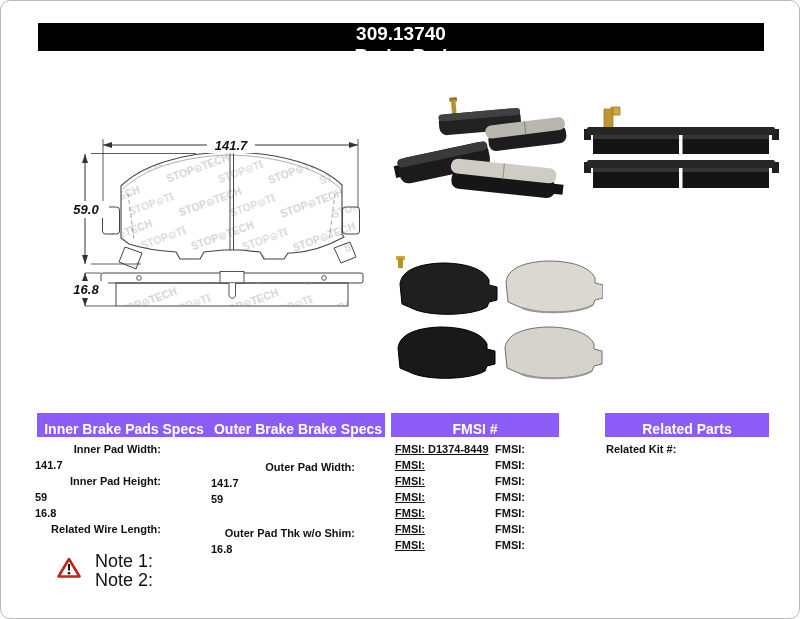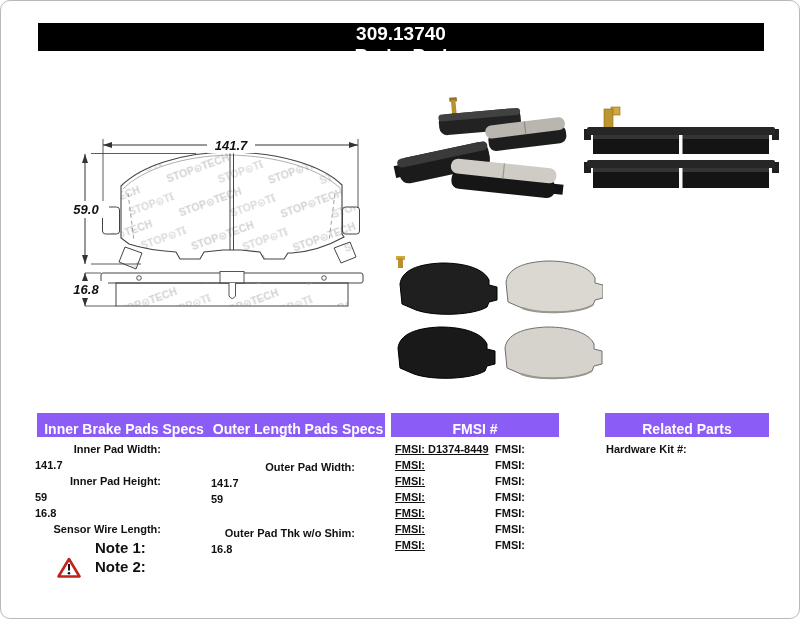--- a/index.html
+++ b/index.html
@@ -26,21 +26,21 @@
   .col-inner{left:30px;top:440px;width:176px;}
   .col-outer{left:206px;top:440px;width:192px;}
   .spec-row{display:flex;flex-direction:column;}
   .col-inner .spec-lbl{width:130px;text-align:right;flex:none;}
   .col-outer .spec-lbl{width:148px;text-align:right;flex:none;margin-top:18px;}
   .spec-val{padding-left:4px;}
   .col-fmsi1{left:394px;top:440px;width:100px;text-decoration:underline;}
   .col-fmsi2{left:494px;top:440px;width:100px;}
   .col-related{left:605px;top:440px;width:165px;}
 
-  .notes{position:absolute;left:94px;top:537px;font-size:15px;font-weight:bold;line-height:19px;}
+  .notes{position:absolute;left:94px;top:551px;font-size:18px;font-weight:normal;line-height:19px;}
   .warn{position:absolute;left:56px;top:556px;}
 </style>
 </head>
 <body>
 
 <div class="page">
 
   <div class="header-bar">
     <span>309.13740</span>
     <span>Brake Pad</span>
@@ -165,21 +165,21 @@
       <path d="M26,50 C46,57 84,55 97,47" fill="none" stroke="#9a978f" stroke-width="2"></path>
     </g>
     <g transform="translate(107,70)">
       <use href="#p3pad" fill="#d6d3cc" stroke="#6e6e6e" stroke-width="1"></use>
       <path d="M26,50 C46,57 84,55 97,47" fill="none" stroke="#9a978f" stroke-width="2"></path>
     </g>
   </svg>
 
   <div class="th th-specs">
     <div class="half">Inner Brake Pads Specs</div>
-    <div class="half">Outer Length Pads Specs</div>
+    <div class="half">Outer Brake Brake Specs</div>
   </div>
   <div class="th th-fmsi">
     <span>FMSI #</span>
   </div>
   <div class="th th-related">
     <span>Related Parts</span>
   </div>
 
   <div class="col col-inner">
     <div class="spec-row">
@@ -187,21 +187,21 @@
       <span class="spec-val">141.7</span>
     </div>
     <div class="spec-row">
       <span class="spec-lbl">Inner Pad Height:</span>
       <span class="spec-val">59</span>
     </div>
     <div class="spec-row">
       <span class="spec-val">16.8</span>
     </div>
     <div class="spec-row">
-      <span class="spec-lbl">Sensor Wire Length:</span>
+      <span class="spec-lbl">Related Wire Length:</span>
       <span class="spec-val"></span>
     </div>
   </div>
 
   <div class="col col-outer">
     <div class="spec-row">
       <span class="spec-lbl">Outer Pad Width:</span>
       <span class="spec-val">141.7</span>
     </div>
     <div class="spec-row">
@@ -227,21 +227,21 @@
     <div>FMSI:</div>
     <div>FMSI:</div>
     <div>FMSI:</div>
     <div>FMSI:</div>
     <div>FMSI:</div>
     <div>FMSI:</div>
   </div>
 
   <div class="col col-related">
     <div class="spec-row">
-      <span>Hardware Kit #:</span>
+      <span>Related Kit #:</span>
       <span class="spec-val"></span>
     </div>
   </div>
 
   <svg class="warn" width="24" height="22" viewBox="0 0 24 22">
     <path d="M12,2 L22.5,19.5 L1.5,19.5 Z" fill="#fff" stroke="#c0241a" stroke-width="2.6" stroke-linejoin="round"></path>
     <rect x="11" y="7" width="2" height="6.5" fill="#141414"></rect>
     <circle cx="12" cy="16.3" r="1.3" fill="#141414"></circle>
   </svg>
   <div class="notes">

